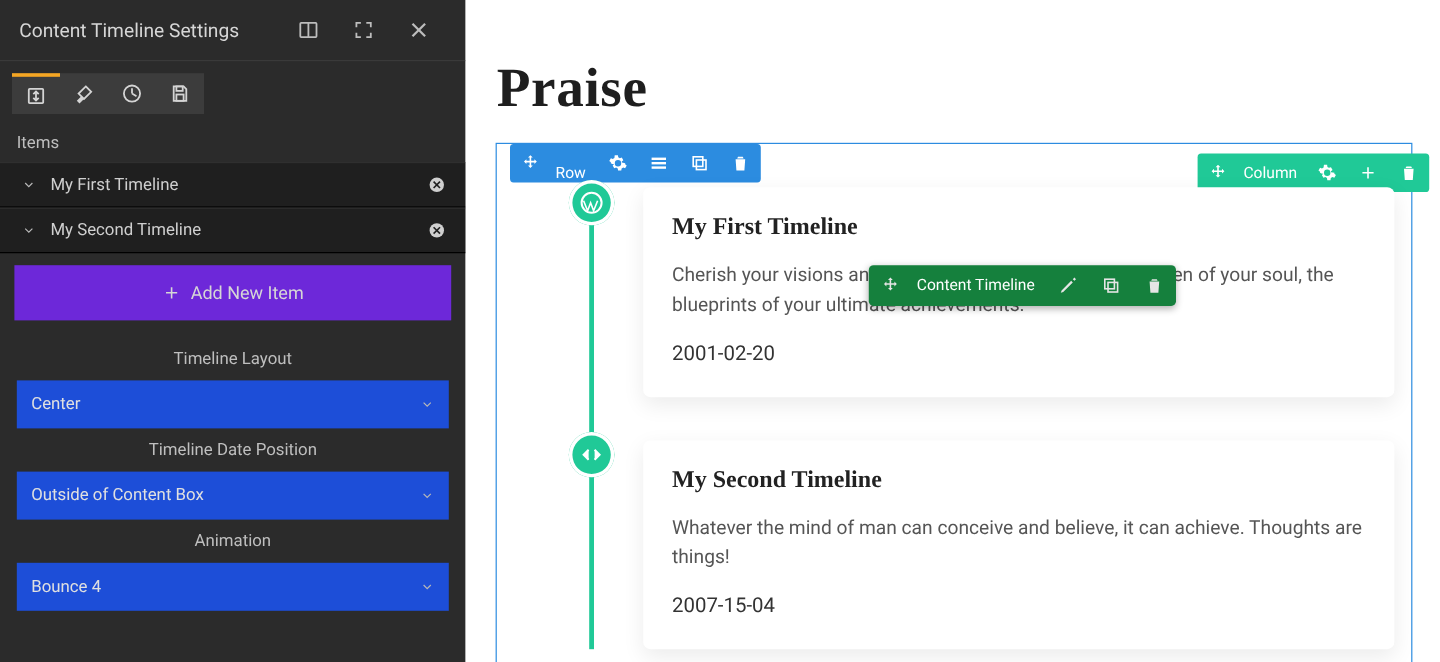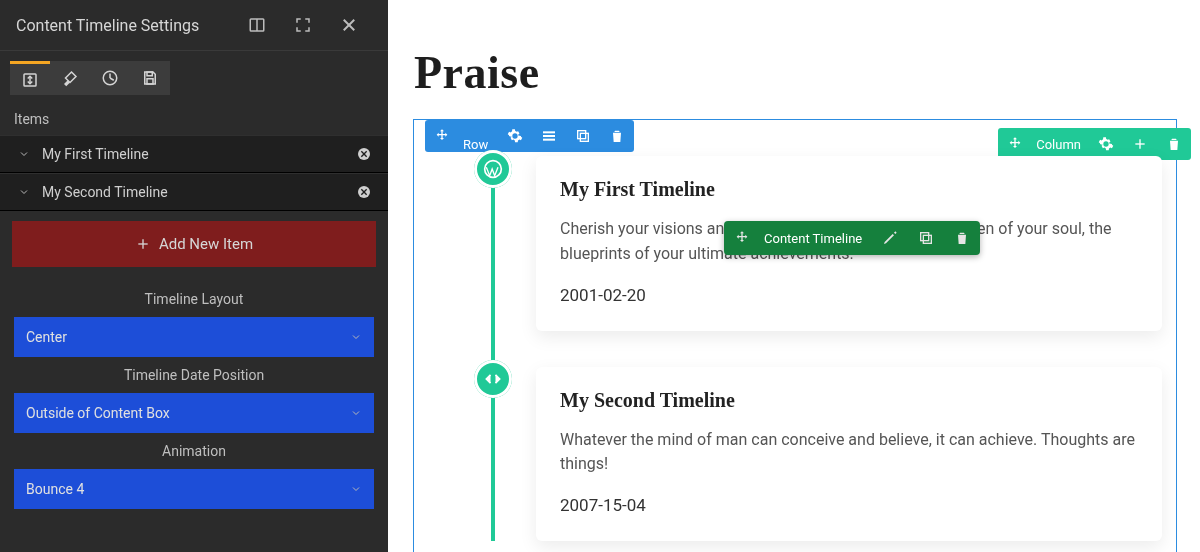--- a/index.html
+++ b/index.html
@@ -24,21 +24,21 @@
   .sec-label { font-size: 14px; color:#bfbfbf; padding: 10px 14px 8px 14px; }
 
   .item-row { display:flex; align-items:center; background:#1f1f1f; border-top:1px solid #2f2f2f; border-bottom:1px solid #000; padding:10px 12px; }
   .item-row + .item-row { border-top:1px solid #2f2f2f; }
   .chev { width:24px; display:flex; align-items:center; justify-content:center; }
   .chev svg{ width:12px; height:12px; stroke:#b8b8b8; fill:none; stroke-width:2;}
   .item-label { flex:1; font-size:14px; color:#cfcfcf; padding-left:6px; }
   .del { width:24px; display:flex; align-items:center; justify-content:center; }
   .del svg{ width:16px;height:16px; fill:#cfcfcf;}
 
-  .add-btn { margin:10px 12px 14px 12px; background:#7f1d1d; color:#d6d6d6; font-size:15px; height:46px; display:flex; align-items:center; justify-content:center; gap:8px; cursor:pointer; }
+  .add-btn { margin:10px 12px 14px 12px; background:#6d28d9; color:#d6d6d6; font-size:15px; height:46px; display:flex; align-items:center; justify-content:center; gap:8px; cursor:pointer; }
   .add-btn svg{width:16px;height:16px;fill:#d6d6d6;}
 
   .field-block { padding: 10px 14px 0 14px; }
   .field-label { font-size:14px; color:#bfbfbf; margin-bottom:10px;text-align:center; }
   .select { background:#1d4ed8; color:#e0e0e0; height:40px; display:flex; align-items:center; padding:0 12px; justify-content:space-between; font-size:14px; cursor:pointer;}
   .select svg{width:12px;height:12px;stroke:#b8b8b8;fill:none;stroke-width:2;}
 
   
   .canvas { flex:1; position:relative; background:#fff; }
   .heading { font-family: Georgia, 'Times New Roman', serif; font-weight:700; font-size:46px; color:#1e1e1e; padding:46px 0 0 26px; letter-spacing:0.5px;}

